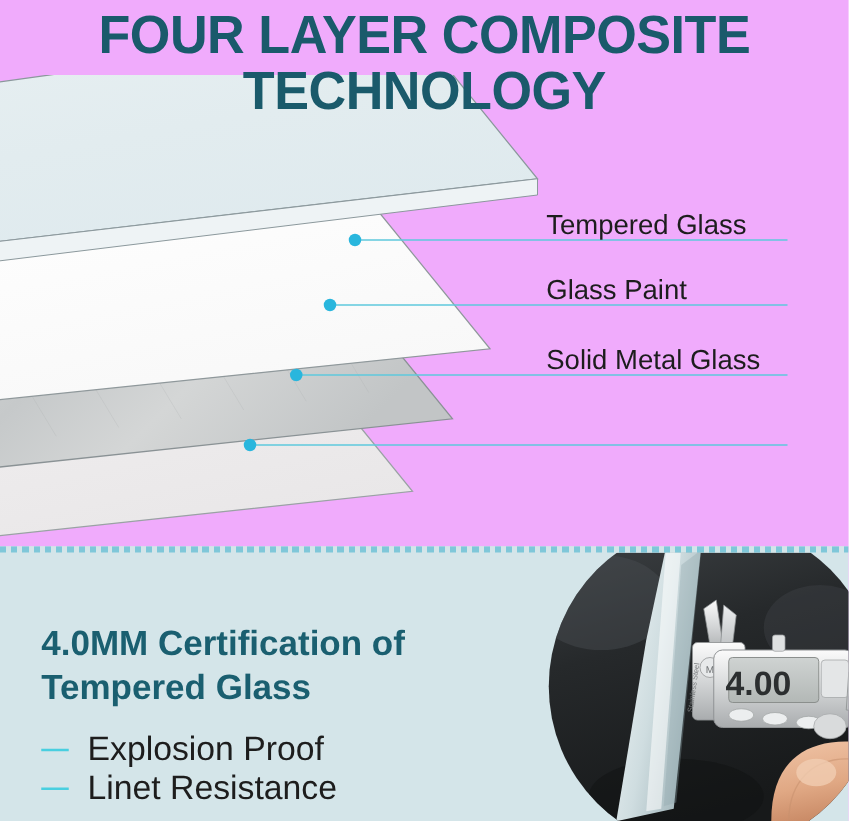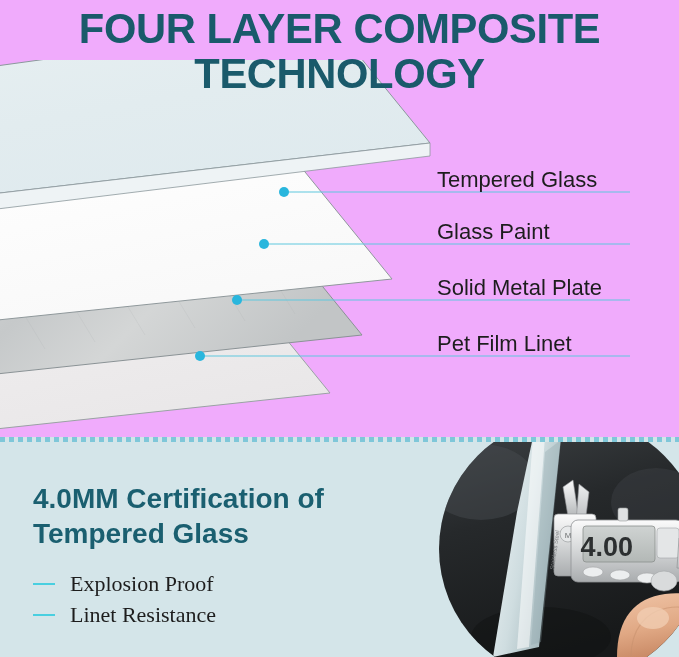--- a/index.html
+++ b/index.html
@@ -90,21 +90,21 @@
     position: absolute;
     right: -42px;
     top: 5px;
     width: 300px;
     height: 215px;
     z-index: 1;
   }
   #panel-text {
     position: absolute;
     left: 33px;
-    top: 44px;
+    top: 60px;
     z-index: 3;
   }
   .panel-heading {
     font-family: "Liberation Sans", sans-serif;
     font-weight: bold;
     font-size: 28px;
     line-height: 35px;
     color: #1a5f70;
     white-space: nowrap;
   }
@@ -117,22 +117,22 @@
     height: 31px;
   }
   .bullet-dash {
     width: 22px;
     height: 2px;
     background: #49cfe0;
     margin-right: 15px;
     flex: none;
   }
   .bullet-text {
-    font-family: Liberation Serif, serif;
-    font-size: 22px;
+    font-family: Liberation Sans, sans-serif;
+    font-size: 27px;
     color: #1d1d1d;
     white-space: nowrap;
   }
 </style>
 </head>
 <body>
 
 <div id="page">
 
   <div id="title-block">
@@ -211,22 +211,21 @@
         <circle cx="237" cy="240" r="5" fill="#29b6dd"></circle>
 
         <line x1="204" y1="296" x2="630" y2="296" stroke="#5ec8dd" stroke-width="1.2"></line>
         <circle cx="200" cy="296" r="5" fill="#29b6dd"></circle>
       </g>
     </svg>
   </div>
 
   <div class="callout-label" style="left:437px; top:167px;">Tempered Glass</div>
   <div class="callout-label" style="left:437px; top:219px;">Glass Paint</div>
-  <div class="callout-label" style="left:437px; top:275px;">Solid Metal Plate</div>
-  <div class="callout-label" style="left:437px; top:331px;">Pet Film Linet</div>
+  <div class="callout-label" style="left:437px; top:275px;">Solid Metal Glass</div>
 
   <div id="bottom-panel">
 
     <div id="panel-dash-border"></div>
 
     <svg id="panel-photo" viewBox="0 0 300 215">
       <defs>
         <clipPath id="circMask">
           <circle cx="150" cy="107" r="132"></circle>
         </clipPath>

